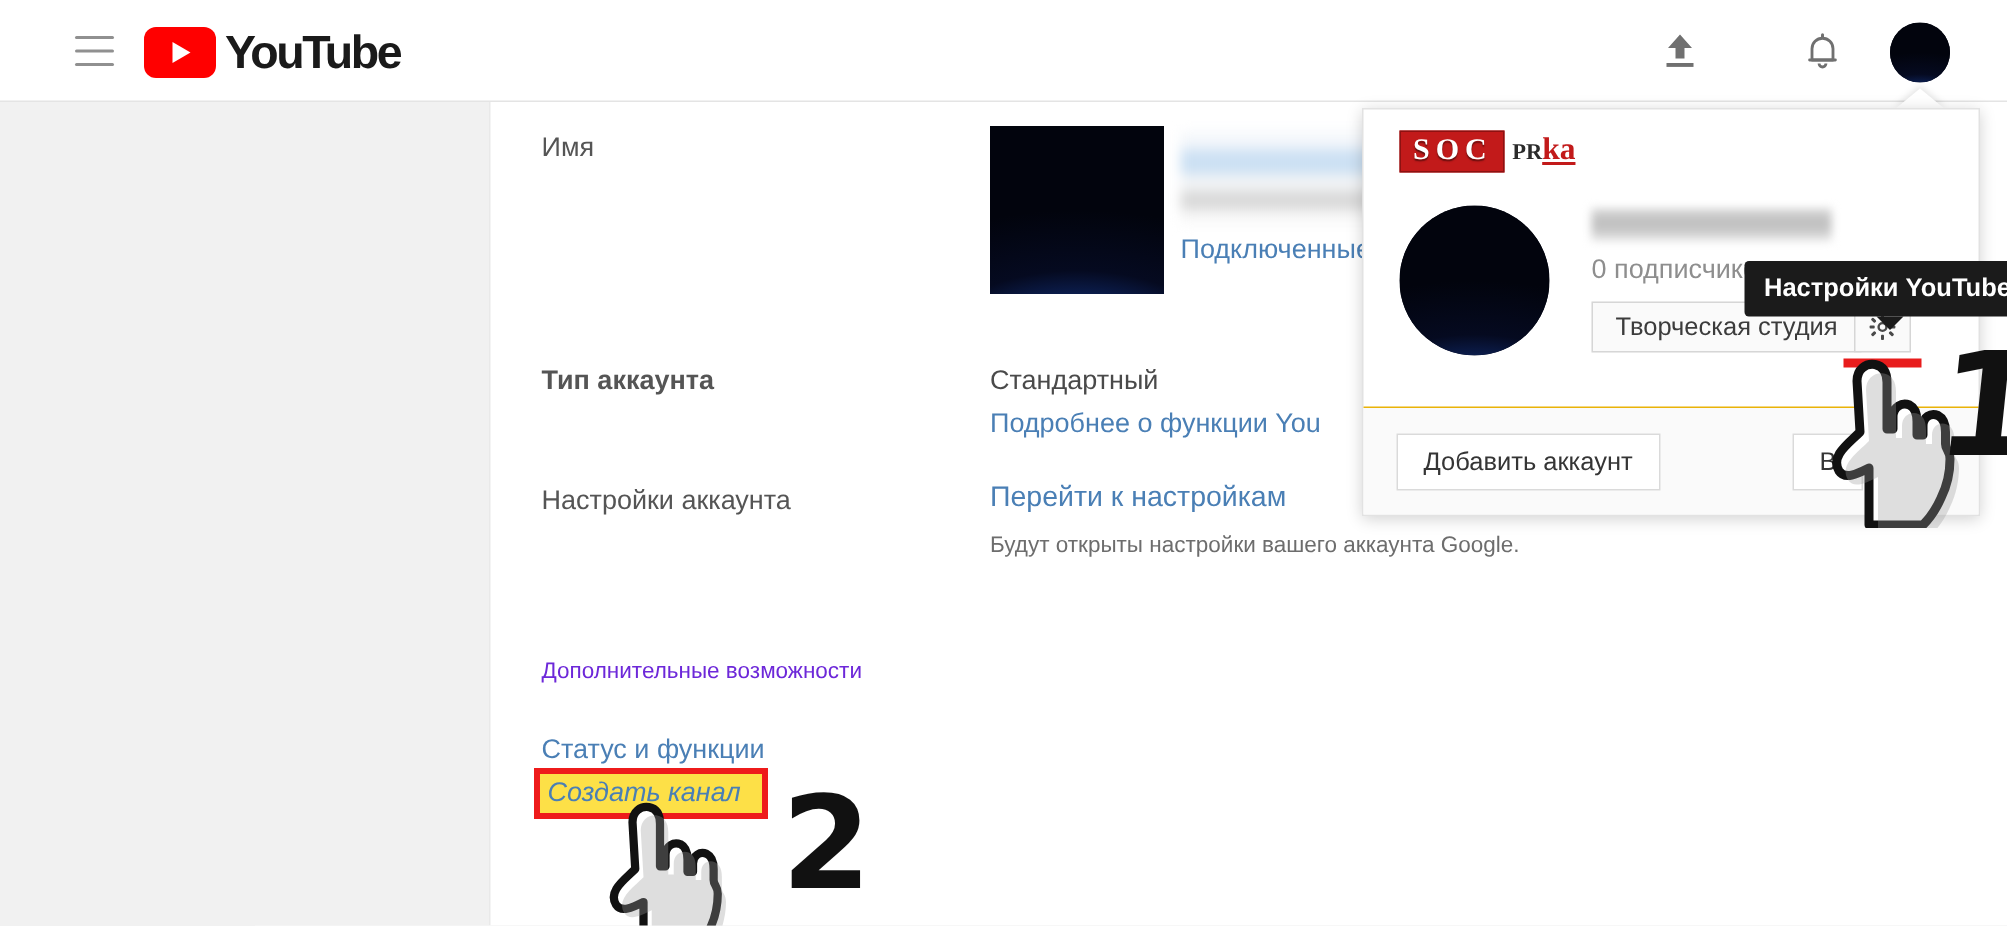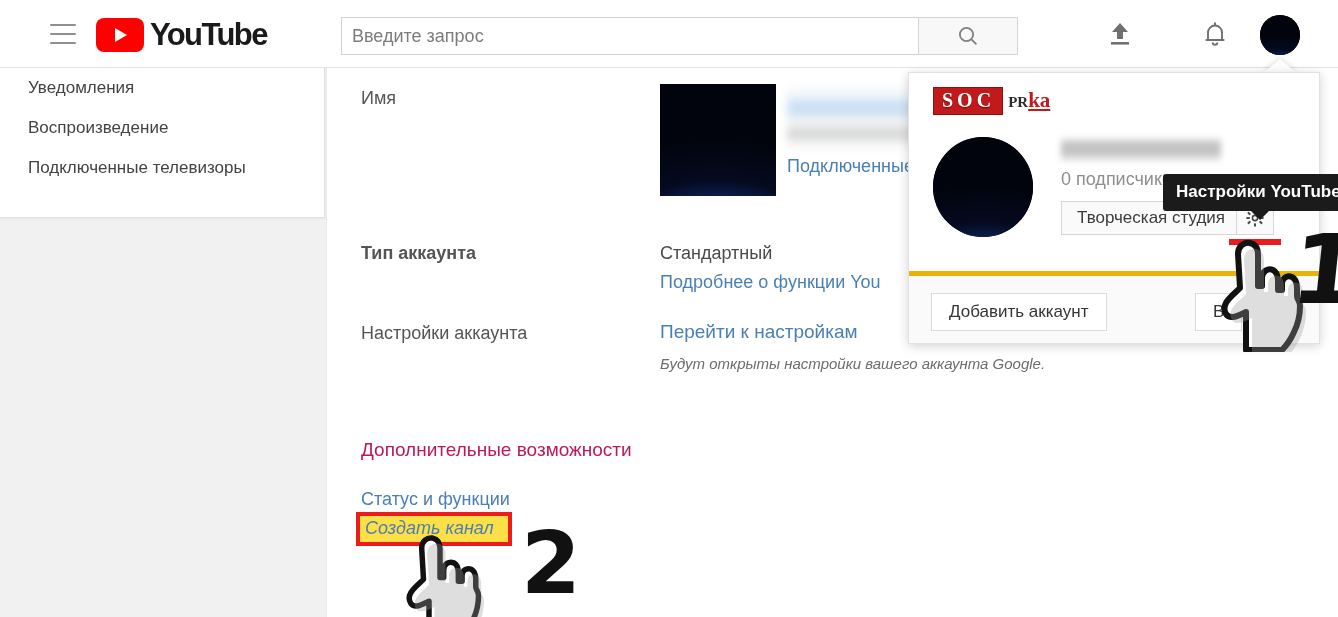--- a/index.html
+++ b/index.html
@@ -143,21 +143,21 @@
 
   .row { position: absolute; }
   .row-label {
     font-size: 18px; color: #555;
     white-space: nowrap;
   }
   .row-value { font-size: 18px; color: #4a4a4a; white-space: nowrap; }
   .link {
     font-size: 18px; color: #4a7fb5; cursor: pointer; white-space: nowrap;
   }
-  .note { font-size: 15px; color: #6d6d6d; white-space: nowrap; font-style: italic; }
+  .note { font-size: 15px; color: #6d6d6d; white-space: nowrap; }
 
   #name-label   { left: 34px; top: 20px; }
   #profile-pic  {
     position: absolute; left: 333px; top: 16px;
     width: 116px; height: 112px; overflow: hidden; cursor: pointer;
   }
   #name-blur {
     position: absolute; left: 460px; top: 20px;
     width: 148px; height: 62px;
     background:
@@ -175,21 +175,21 @@
   #acct-type-label { left: 34px; top: 175px; font-weight: bold; }
   #acct-type-value { left: 333px; top: 175px; }
   #acct-type-link  { left: 333px; top: 204px; }
 
   #acct-set-label { left: 34px; top: 255px; }
   #acct-set-link  { left: 333px; top: 253px; font-size: 19px; }
   #acct-set-note  { left: 333px; top: 287px; }
 
   #extra-heading {
     left: 34px; top: 371px;
-    font-size: 19px; color: #be185d; font-weight: 400;
+    font-size: 15px; color: #6d28d9; font-weight: 400;
   }
   #status-link { left: 34px; top: 421px; }
 
   #create-channel-wrap {
     position: absolute; left: 29px; top: 444px;
     border: 4px solid #ee1b1b;
     padding: 2px 14px 3px 5px;
     background: #fde047;
     cursor: pointer;
     font-style: italic;
@@ -264,21 +264,21 @@
   #gear-underline {
     position: absolute; left: 320px; top: 114px;
     width: 52px; height: 6px; background: #e81c1c;
     z-index: 33;
   }
 
   #panel-footer {
     position: absolute; left: 0; bottom: 0;
     width: 100%; height: 72px;
     background: #fafafa;
-    border-top: 5px solid #eab308;
+    border-top: 1px solid #eab308;
   }
   .footer-btn {
     position: absolute; top: 17px;
     height: 38px; padding: 0 17px;
     border: 1px solid #dadada;
     background: #ffffff;
     font-size: 17px; color: #353535;
     display: flex; align-items: center;
     cursor: pointer;
     font-family: "Liberation Sans", sans-serif;
@@ -331,29 +331,20 @@
       <span></span>
         <span></span>
         <span></span>
     </div>
 
     <div id="yt-logo">
       <div id="yt-mark"></div>
       <div id="yt-word">YouTube</div>
     </div>
 
-    <div id="search-wrap">
-      <input id="search-input" type="text" placeholder="Введите запрос" style="">
-      <div id="search-btn">
-        <svg width="24" height="24" viewBox="0 0 24 24">
-          <circle cx="10.5" cy="10.5" r="6.6" fill="none" stroke="#808080" stroke-width="1.8"></circle>
-          <line x1="15.4" y1="15.4" x2="20.4" y2="20.4" stroke="#808080" stroke-width="1.8"></line>
-        </svg>
-      </div>
-    </div>
 
     <div class="hdr-icon" id="upload-icon">
       <svg width="30" height="30" viewBox="0 0 30 30">
         <path d="M15 4 L23 13 L18 13 L18 20 L12 20 L12 13 L7 13 Z" fill="#707070"></path>
         <rect x="6" y="23" width="18" height="2.6" fill="#707070"></rect>
       </svg>
     </div>
 
     <div class="hdr-icon" id="bell-icon">
       <svg width="30" height="30" viewBox="0 0 30 30">
@@ -364,25 +355,20 @@
       </svg>
     </div>
 
     <div id="avatar-btn">
       <div class="space-img"></div>
     </div>
   </div>
 
   <div id="panel-caret"></div>
 
-  <div id="sidebar-card">
-    <div class="side-item">Уведомления</div>
-    <div class="side-item">Воспроизведение</div>
-    <div class="side-item">Подключенные телевизоры</div>
-  </div>
 
   <div id="main">
 
     <div class="row row-label" id="name-label">Имя</div>
     <div id="profile-pic">
       <div class="space-img"></div>
     </div>
     <div id="name-blur"></div>
     <div class="row link" id="name-more-link">Подключенные</div>
 

